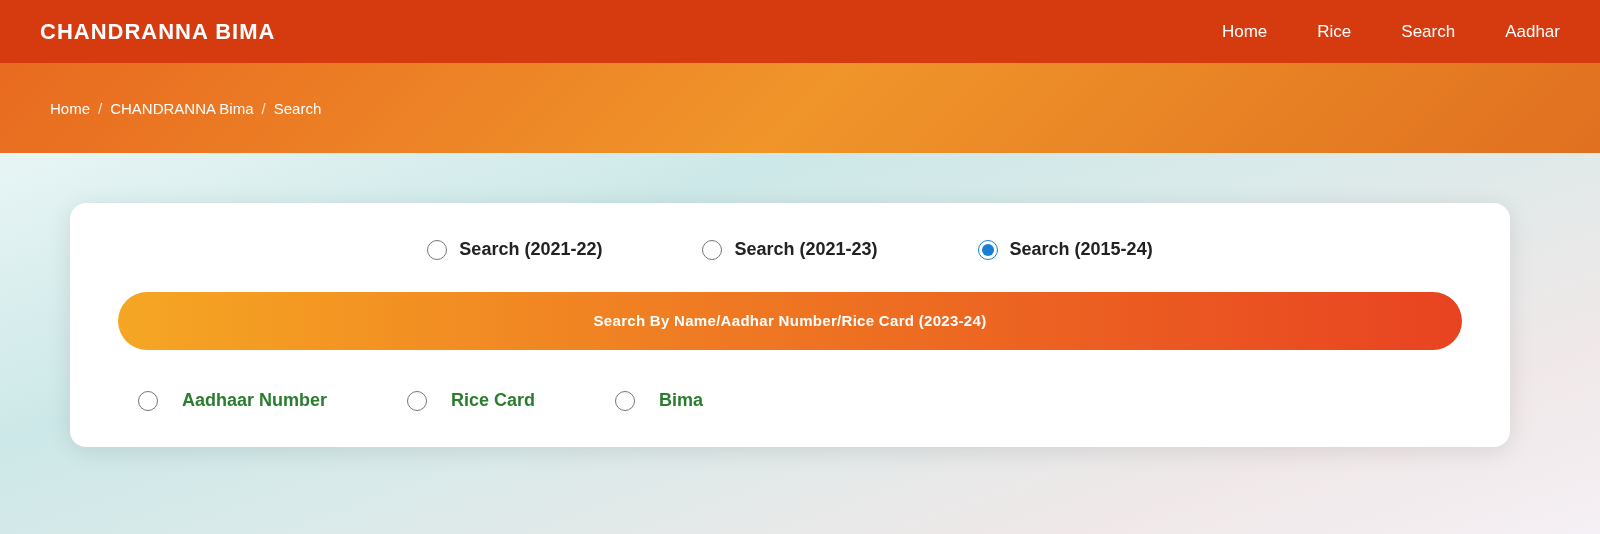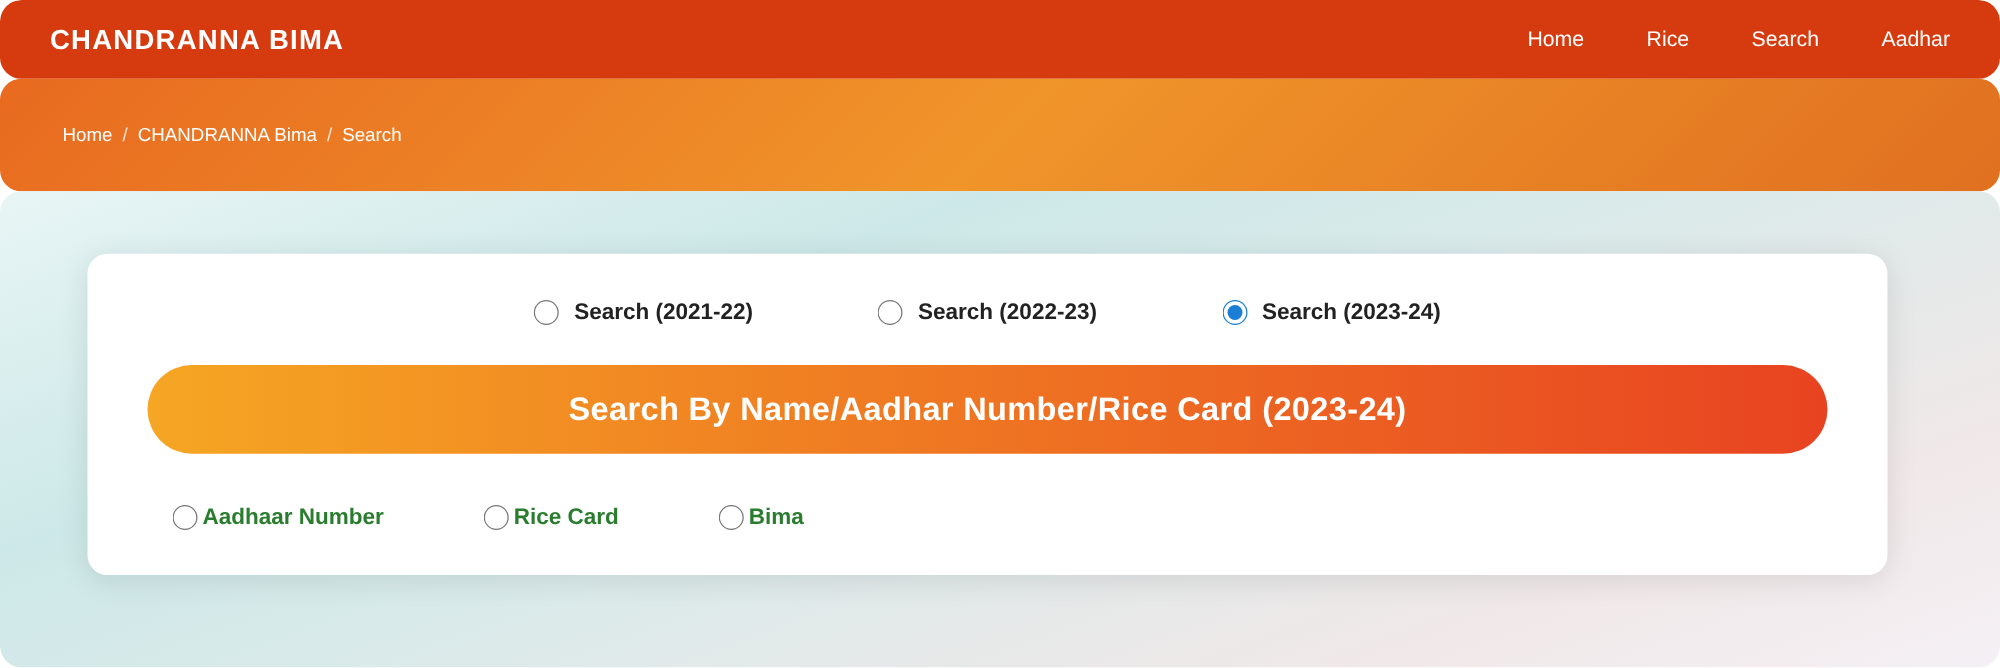--- a/index.html
+++ b/index.html
@@ -1,19 +1,18 @@
 <!DOCTYPE html>
 <html><head>
   <meta charset="utf-8">
   <style>
     * {
       margin: 0;
       padding: 0;
       box-sizing: border-box;
-      border-radius: 17px;
     }
 
     body {
       font-family: Arial, sans-serif;
       width: 1600px;
       min-height: 534px;
       overflow-x: hidden;
     }
 
     
@@ -125,38 +124,38 @@
     .search-banner {
       background: linear-gradient(90deg, #f5a623 0%, #e84321 100%);
       border-radius: 40px;
       padding: 20px 40px;
       text-align: center;
       margin-bottom: 30px;
     }
 
     .search-banner-text {
       color: #fff;
-      font-size: 26px;
+      font-size: 15px;
       font-weight: 700;
       letter-spacing: 0.3px;
     }
 
     
     .search-type-selection {
       display: flex;
       align-items: center;
       justify-content: flex-start;
       gap: 80px;
       padding: 10px 20px 0 20px;
     }
 
     .search-type-option {
       display: flex;
       align-items: center;
-      gap: 4px;
+      gap: 24px;
       cursor: pointer;
     }
 
     .search-type-option input[type="radio"] {
       width: 20px;
       height: 20px;
       accent-color: #2a7d2e;
       cursor: pointer;
     }
 
@@ -201,25 +200,25 @@
 <div class="main-content">
   <div class="search-card">
 
     <div class="year-selection">
       <div class="year-option">
         <input type="radio" id="y2021" name="year" style="">
         <label for="y2021">Search (2021-22)</label>
       </div>
       <div class="year-option">
         <input type="radio" id="y2022" name="year" style="">
-        <label for="y2022">Search (2022-23)</label>
+        <label for="y2022">Search (2021-23)</label>
       </div>
       <div class="year-option">
         <input type="radio" id="y2023" name="year" checked="" style="">
-        <label for="y2023">Search (2023-24)</label>
+        <label for="y2023">Search (2015-24)</label>
       </div>
     </div>
 
     <div class="search-banner">
       <span class="search-banner-text">Search By Name/Aadhar Number/Rice Card (2023-24)</span>
     </div>
 
     <div class="search-type-selection">
       <div class="search-type-option">
         <input type="radio" id="aadhaar" name="search_type" style="">

